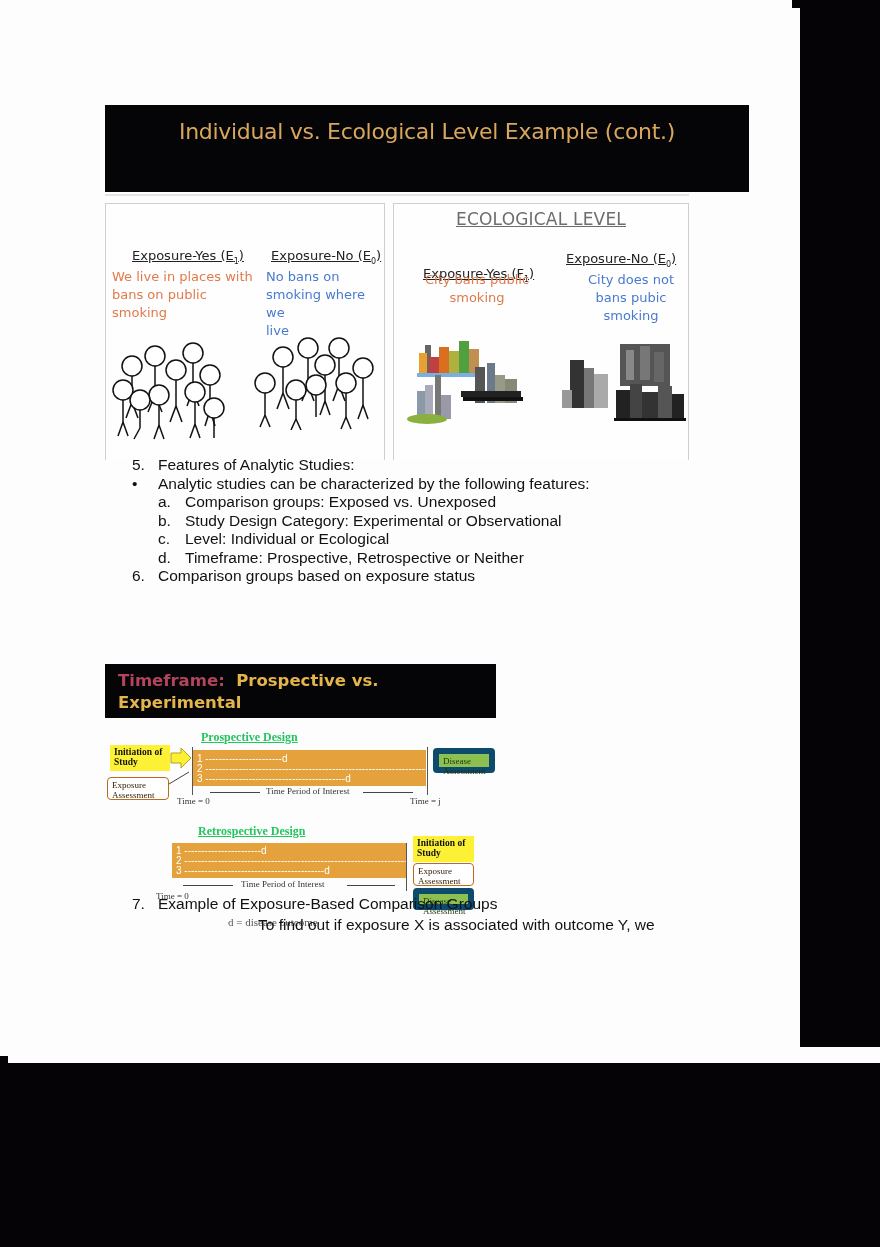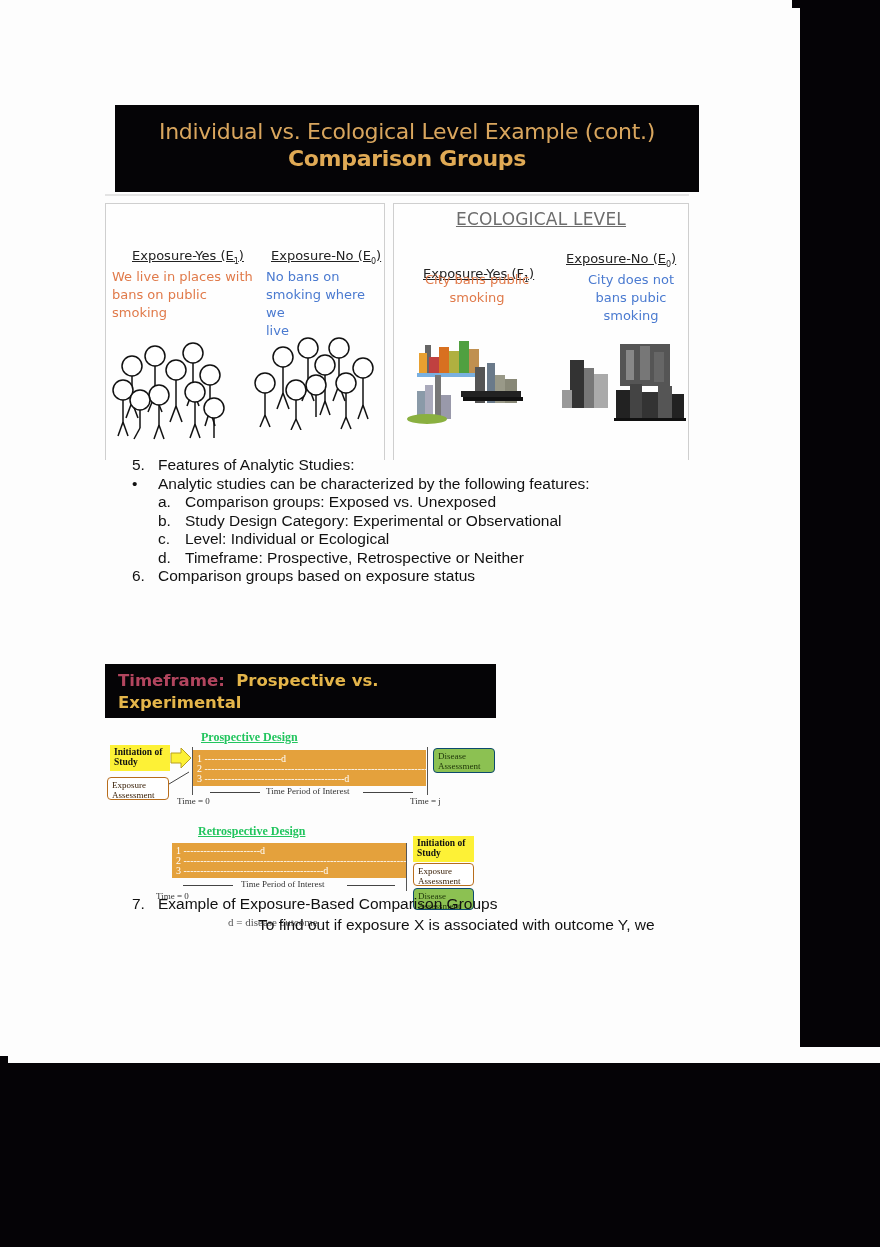--- a/index.html
+++ b/index.html
@@ -12,21 +12,21 @@
       position: absolute; left: 0; top: 0; width: 800px; height: 1063px;
       background: #fdfdfd;
     }
     .page-notch-right { position: absolute; left: 792px; top: 0; width: 88px; height: 8px; background: #050306; }
     .page-right-strip { position: absolute; left: 800px; top: 0; width: 80px; height: 1047px; background: #050306; }
     .page-bottom-strip { position: absolute; left: 800px; top: 1047px; width: 80px; height: 16px; background: #fdfdfd; }
     .page-notch-left { position: absolute; left: 0; top: 1056px; width: 8px; height: 8px; background: #050306; }
 
     
     .slide1-header {
-      position: absolute; left: 115px; top: 105px; width: 584px; height: 87px;
+      position: absolute; left: 105px; top: 105px; width: 644px; height: 87px;
       background: #050406; text-align: center; color: #d8a55a;
       font-family: "DejaVu Sans", sans-serif;
     }
     .slide1-header .line1 { font-size: 22px; padding-top: 14px; letter-spacing: -0.3px; color: #d9a65e; }
     .slide1-header .line2 { font-size: 22px; font-weight: bold; margin-top: 2px; color: #e0aa55; letter-spacing: -0.3px; }
     .slide1-divider { position: absolute; left: 105px; top: 194px; width: 584px; height: 2px; background: #e4e4e4; }
 
     .level-panel {
       position: absolute; top: 203px; height: 256px;
       border: 1px solid #cfcfcf; border-bottom: none; background: #fefefe;
@@ -63,46 +63,45 @@
     }
     .slide2-header .label-accent { color: #b2455e; }
     .slide2-header .label-main { color: #e4b54a; }
 
     .design-title {
       position: absolute; font-family: "Liberation Serif", serif; font-weight: bold;
       font-size: 12px; color: #22c55e; text-decoration: underline;
     }
     .timeline-bar {
       position: absolute; background: #e4a13c; color: #fff;
-      font-family: Liberation Serif, serif; font-size: 10px; line-height: 10px;
+      font-family: Liberation Sans, sans-serif; font-size: 10px; line-height: 10px;
     }
     .timeline-bar .ln { white-space: nowrap; overflow: hidden; padding-left: 4px; }
     .box {
       position: absolute; font-family: "Liberation Serif", serif; font-size: 9px;
       line-height: 10px; padding: 2px 4px; box-sizing: border-box;
     }
     .box.yellow { background: #fdf136; font-weight: bold; font-size: 9.5px; color: #111; }
     .box.orange { background: #ffffff; border: 1px solid #b86d1c; border-radius: 4px; color: #3a2108; }
-    .box.green { background: #8cc152; border: 1px solid #0c4a6e; border-radius: 4px; color: #1e3508; }
+    .box.green { background: #8cc152; border: 6px solid #0c4a6e; border-radius: 4px; color: #1e3508; }
     .small-label { position: absolute; font-family: "Liberation Serif", serif; font-size: 9px; color: #333; white-space: nowrap; }
     .vline { position: absolute; width: 1px; background: #555; }
     .arrow-line { position: absolute; height: 1px; background: #444; }
   </style>
 </head>
 <body>
 
 <div class="page"></div>
 <div class="page-notch-right"></div>
 <div class="page-right-strip"></div>
 <div class="page-bottom-strip"></div>
 <div class="page-notch-left"></div>
 
 <div class="slide1-header">
   <div class="line1">Individual vs. Ecological Level Example (cont.)</div>
-  <div class="line2">Comparison Groups</div>
 </div>
 <div class="slide1-divider"></div>
 
 <div class="level-panel panel-individual">
   <div class="exposure-col" style="left:26px; top:44px;">
     <div class="heading"><span>Exposure-Yes (E</span><sub>1</sub>)</div>
   </div>
   <div class="exposure-col" style="left:6px; top:62px;">
     <div class="desc yes">
       <div>We live in places with</div>

